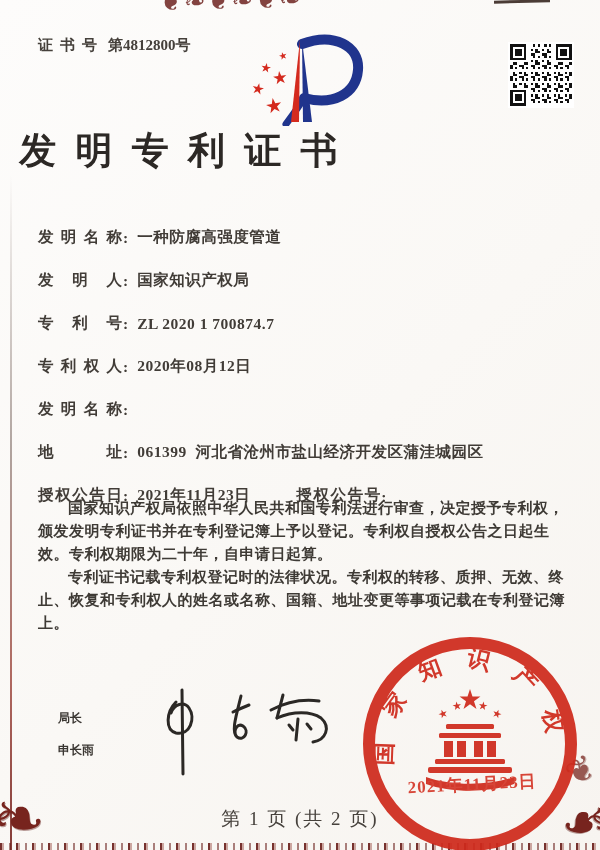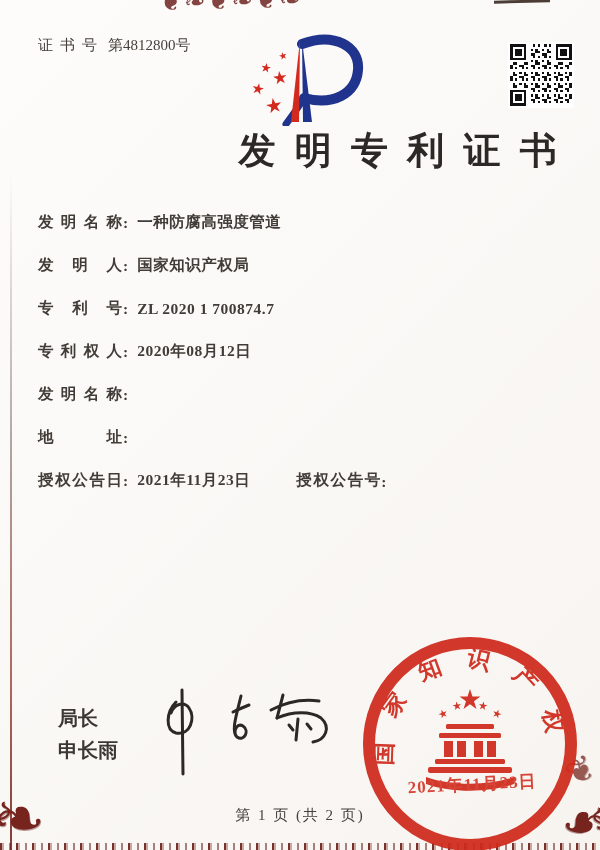--- a/index.html
+++ b/index.html
@@ -28,46 +28,46 @@
     position:absolute;left:0;bottom:0;width:600px;height:7px;
     background:repeating-linear-gradient(90deg,
       rgba(104,28,24,.9) 0 2px, rgba(150,70,60,.45) 2px 4px,
       rgba(104,28,24,0) 4px 9px, rgba(104,28,24,.55) 9px 11px, rgba(104,28,24,0) 11px 16px);
   }
   .corner-flourish{position:absolute;color:#77241e;text-shadow:1px 1px 0 rgba(90,20,15,.4);}
   .corner-bl{left:-8px;bottom:-6px;font-size:64px;transform:rotate(8deg);}
   .corner-br{right:-10px;bottom:-6px;font-size:58px;transform:scaleX(-1) rotate(8deg);}
   .corner-br-swirl{right:6px;bottom:60px;font-size:34px;opacity:.75;transform:rotate(-30deg);}
   
-  .cert-no{position:absolute;left:38px;top:36px;font-size:15px;font-weight:400;color:#45403b;}
+  .cert-no{position:absolute;left:38px;top:36px;font-size:15px;font-weight:700;color:#45403b;}
   .cert-no .prefix{letter-spacing:7px;margin-right:4px;}
   .logo{position:absolute;left:236px;top:34px;width:142px;height:92px;}
   .qr{position:absolute;left:508px;top:42px;width:66px;height:66px;}
   .title{
-    position:absolute;left:0;top:126px;width:576px;text-align:right;
+    position:absolute;left:0;top:126px;width:576px;text-align:left;
     font-size:37px;font-weight:700;color:#2c2825;
     letter-spacing:.52em;text-indent:.52em;
   }
   
-  .fields{position:absolute;left:38px;top:201px;width:534px;}
+  .fields{position:absolute;left:38px;top:216px;width:534px;}
   .field-row{height:43px;display:flex;align-items:center;font-size:15.5px;font-weight:700;color:#413c37;}
   .field-label{display:inline-block;width:84px;text-align:justify;text-align-last:justify;flex:none;}
   .field-colon{margin:0 9px 0 1px;flex:none;}
   .field-value{white-space:pre-wrap;letter-spacing:.5px;}
   .grant-pair{margin-left:46px;display:flex;align-items:flex-end;}
   
   .body-text{position:absolute;left:38px;top:497px;width:532px;font-size:15px;line-height:23px;color:#3e3a35;font-weight:600;}
   .body-text p{margin:0;text-indent:2em;letter-spacing:.5px;}
   
-  .director{position:absolute;left:58px;top:702px;font-size:20px;font-weight:700;color:#3b3733;line-height:32px;}
+  .director{position:absolute;left:58px;top:702px;font-size:12px;font-weight:700;color:#3b3733;line-height:32px;}
   .signature{position:absolute;left:138px;top:682px;width:210px;height:105px;}
   
   .seal{position:absolute;left:353px;top:627px;width:234px;height:234px;opacity:.93;}
   
-  .footer{position:absolute;left:0;top:806px;width:600px;text-align:center;font-size:15px;color:#46413c;letter-spacing:2px;}
+  .footer{position:absolute;left:0;top:806px;width:600px;text-align:center;font-size:19px;color:#46413c;letter-spacing:2px;}
 </style>
 </head>
 <body>
 
 <div class="page">
 
   <div class="top-ornament">❦❧❦❧❦❧</div>
   <div class="topright-line"></div>
   <div class="left-edge-line"></div>
   <div class="bottom-stripes"></div>
@@ -399,32 +399,37 @@
         <span class="field-colon">:</span>
       <span class="field-value">2020年08月12日</span>
     </div>
     <div class="field-row">
       <span class="field-label">发明名称</span>
         <span class="field-colon">:</span>
     </div>
     <div class="field-row">
       <span class="field-label">地址</span>
         <span class="field-colon">:</span>
+      <span class="field-value">061399  河北省沧州市盐山经济开发区蒲洼城园区</span>
     </div>
     <div class="field-row">
       <span class="field-label">授权公告日</span>
         <span class="field-colon">:</span>
       <span class="field-value">2021年11月23日</span>
       <span class="grant-pair">
         <span class="field-label">授权公告号</span>
           <span class="field-colon">:</span>
       </span>
     </div>
   </div>
 
+  <div class="body-text">
+    <p>国家知识产权局依照中华人民共和国专利法进行审查，决定授予专利权，颁发发明专利证书并在专利登记簿上予以登记。专利权自授权公告之日起生效。专利权期限为二十年，自申请日起算。</p>
+    <p>专利证书记载专利权登记时的法律状况。专利权的转移、质押、无效、终止、恢复和专利权人的姓名或名称、国籍、地址变更等事项记载在专利登记簿上。</p>
+  </div>
 
   <div class="director">
     <div>局长</div>
     <div>申长雨</div>
   </div>
 
   <div class="signature">
     <svg viewBox="0 0 210 105" width="210" height="105" fill="none" stroke="#2b2825" stroke-width="3" stroke-linecap="round" stroke-linejoin="round">
 
       <path d="M44 8 L45 92"></path>

